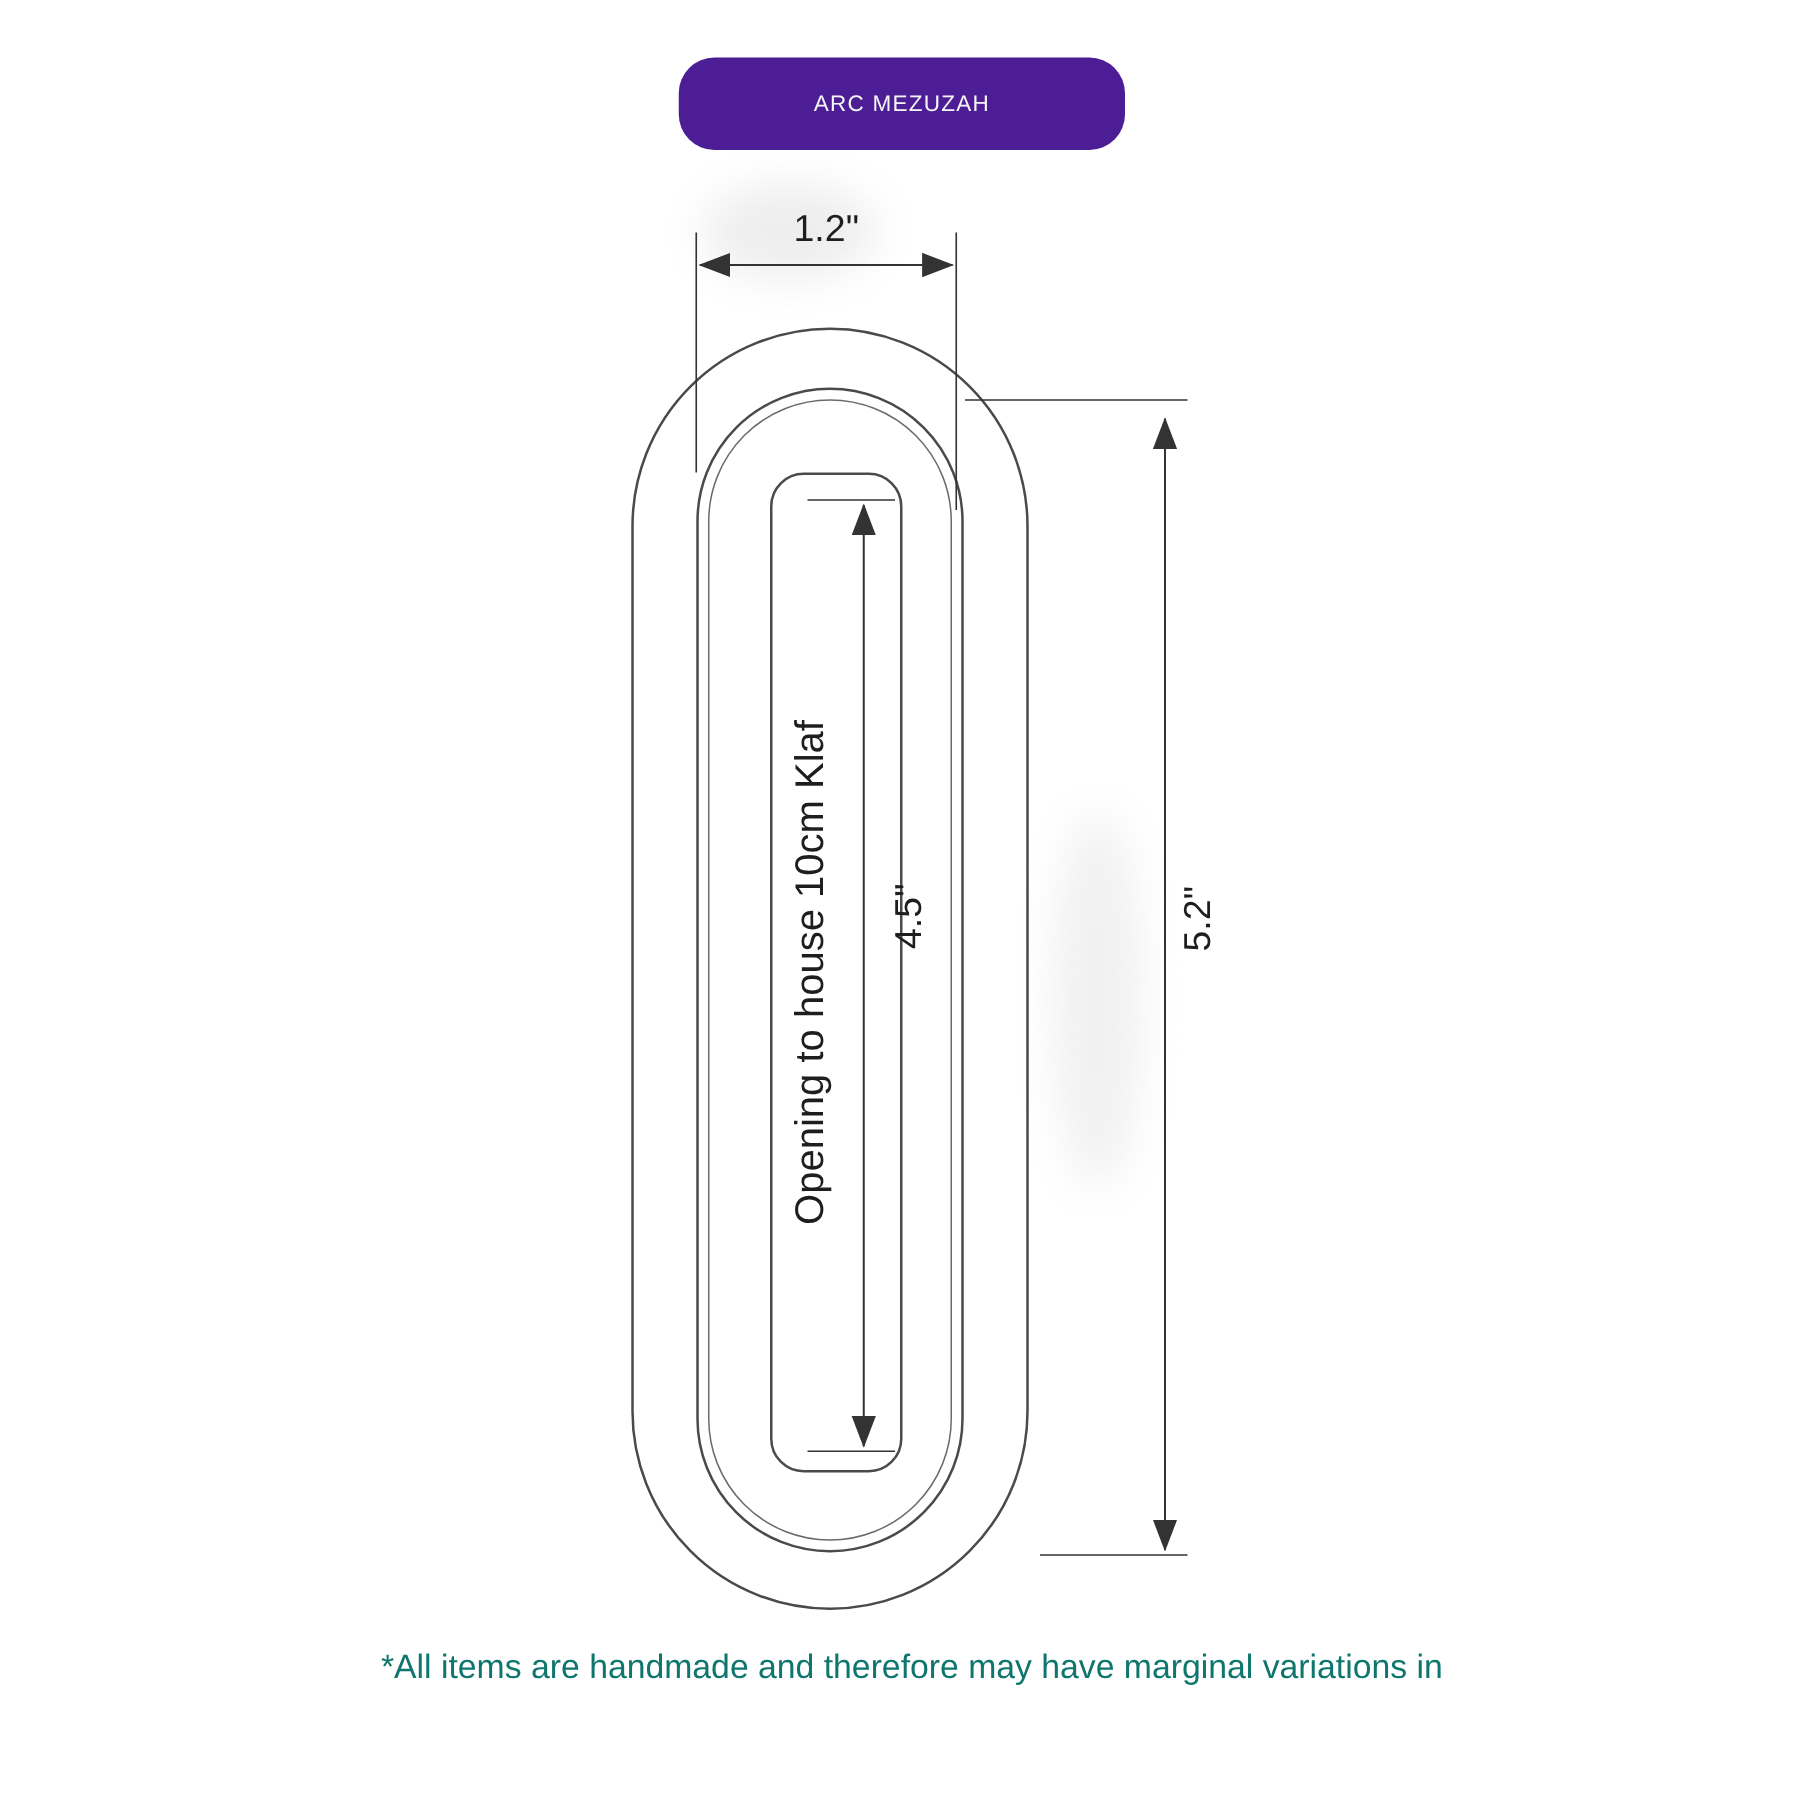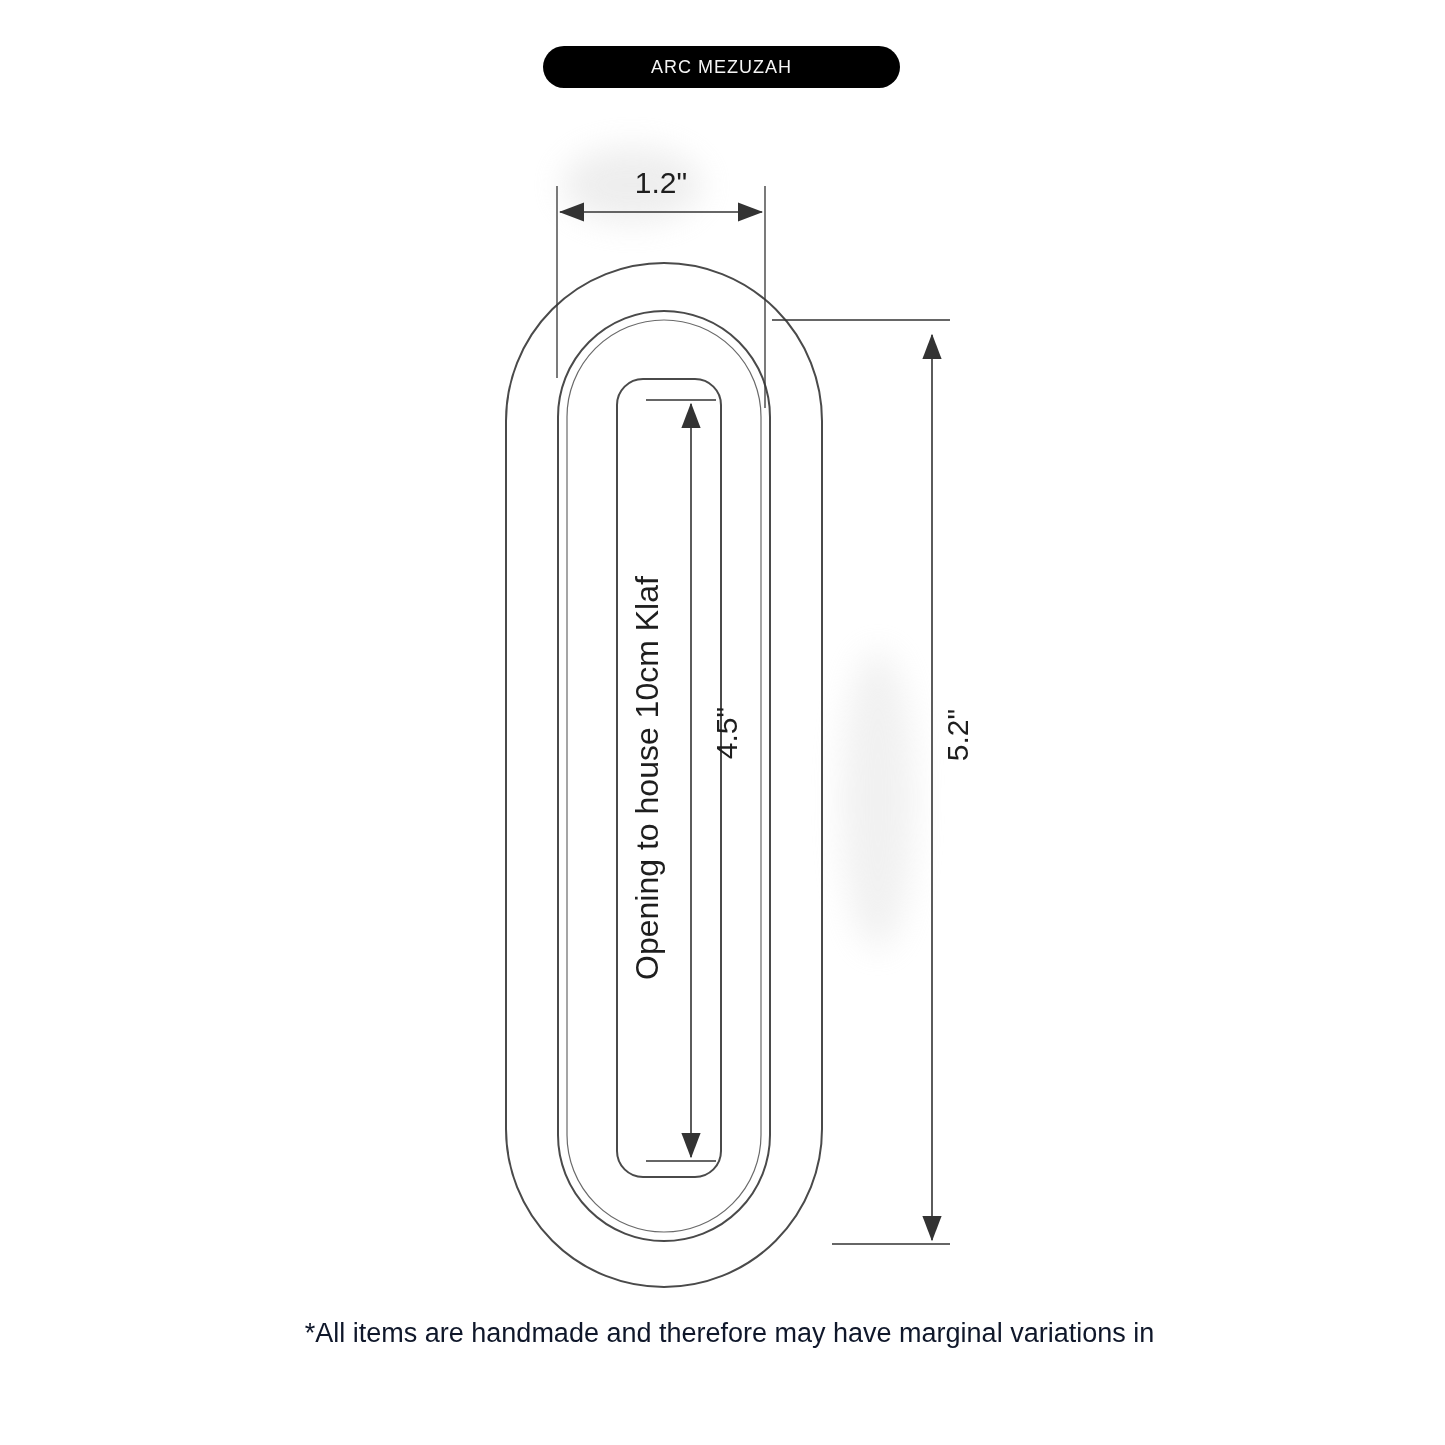--- a/index.html
+++ b/index.html
@@ -10,22 +10,22 @@
     height: 1445px;
     background: #ffffff;
     font-family: "Liberation Sans", sans-serif;
     overflow: hidden;
   }
   .badge {
     position: absolute;
     left: 543px;
     top: 46px;
     width: 357px;
-    height: 42px;
-    background: #000000;
+    height: 74px;
+    background: #4c1d95;
     border-radius: 28.5px;
     display: flex;
     align-items: center;
     justify-content: center;
   }
   .badge span {
     color: #f5f5f5;
     font-size: 18px;
     letter-spacing: 1px;
     font-family: "Liberation Sans", sans-serif;
@@ -48,21 +48,21 @@
     fill: #1e1e1e;
   }
   .footnote {
     position: absolute;
     left: 0;
     top: 1312px;
     width: 1445px;
     text-align: center;
     font-size: 27px;
     line-height: 1.6;
-    color: #0f172a;
+    color: #0f766e;
     font-family: "Liberation Sans", sans-serif;
     padding-left: 14px;
   }
 </style>
 </head>
 <body>
 
 <div class="page">
 
   <div class="badge">

